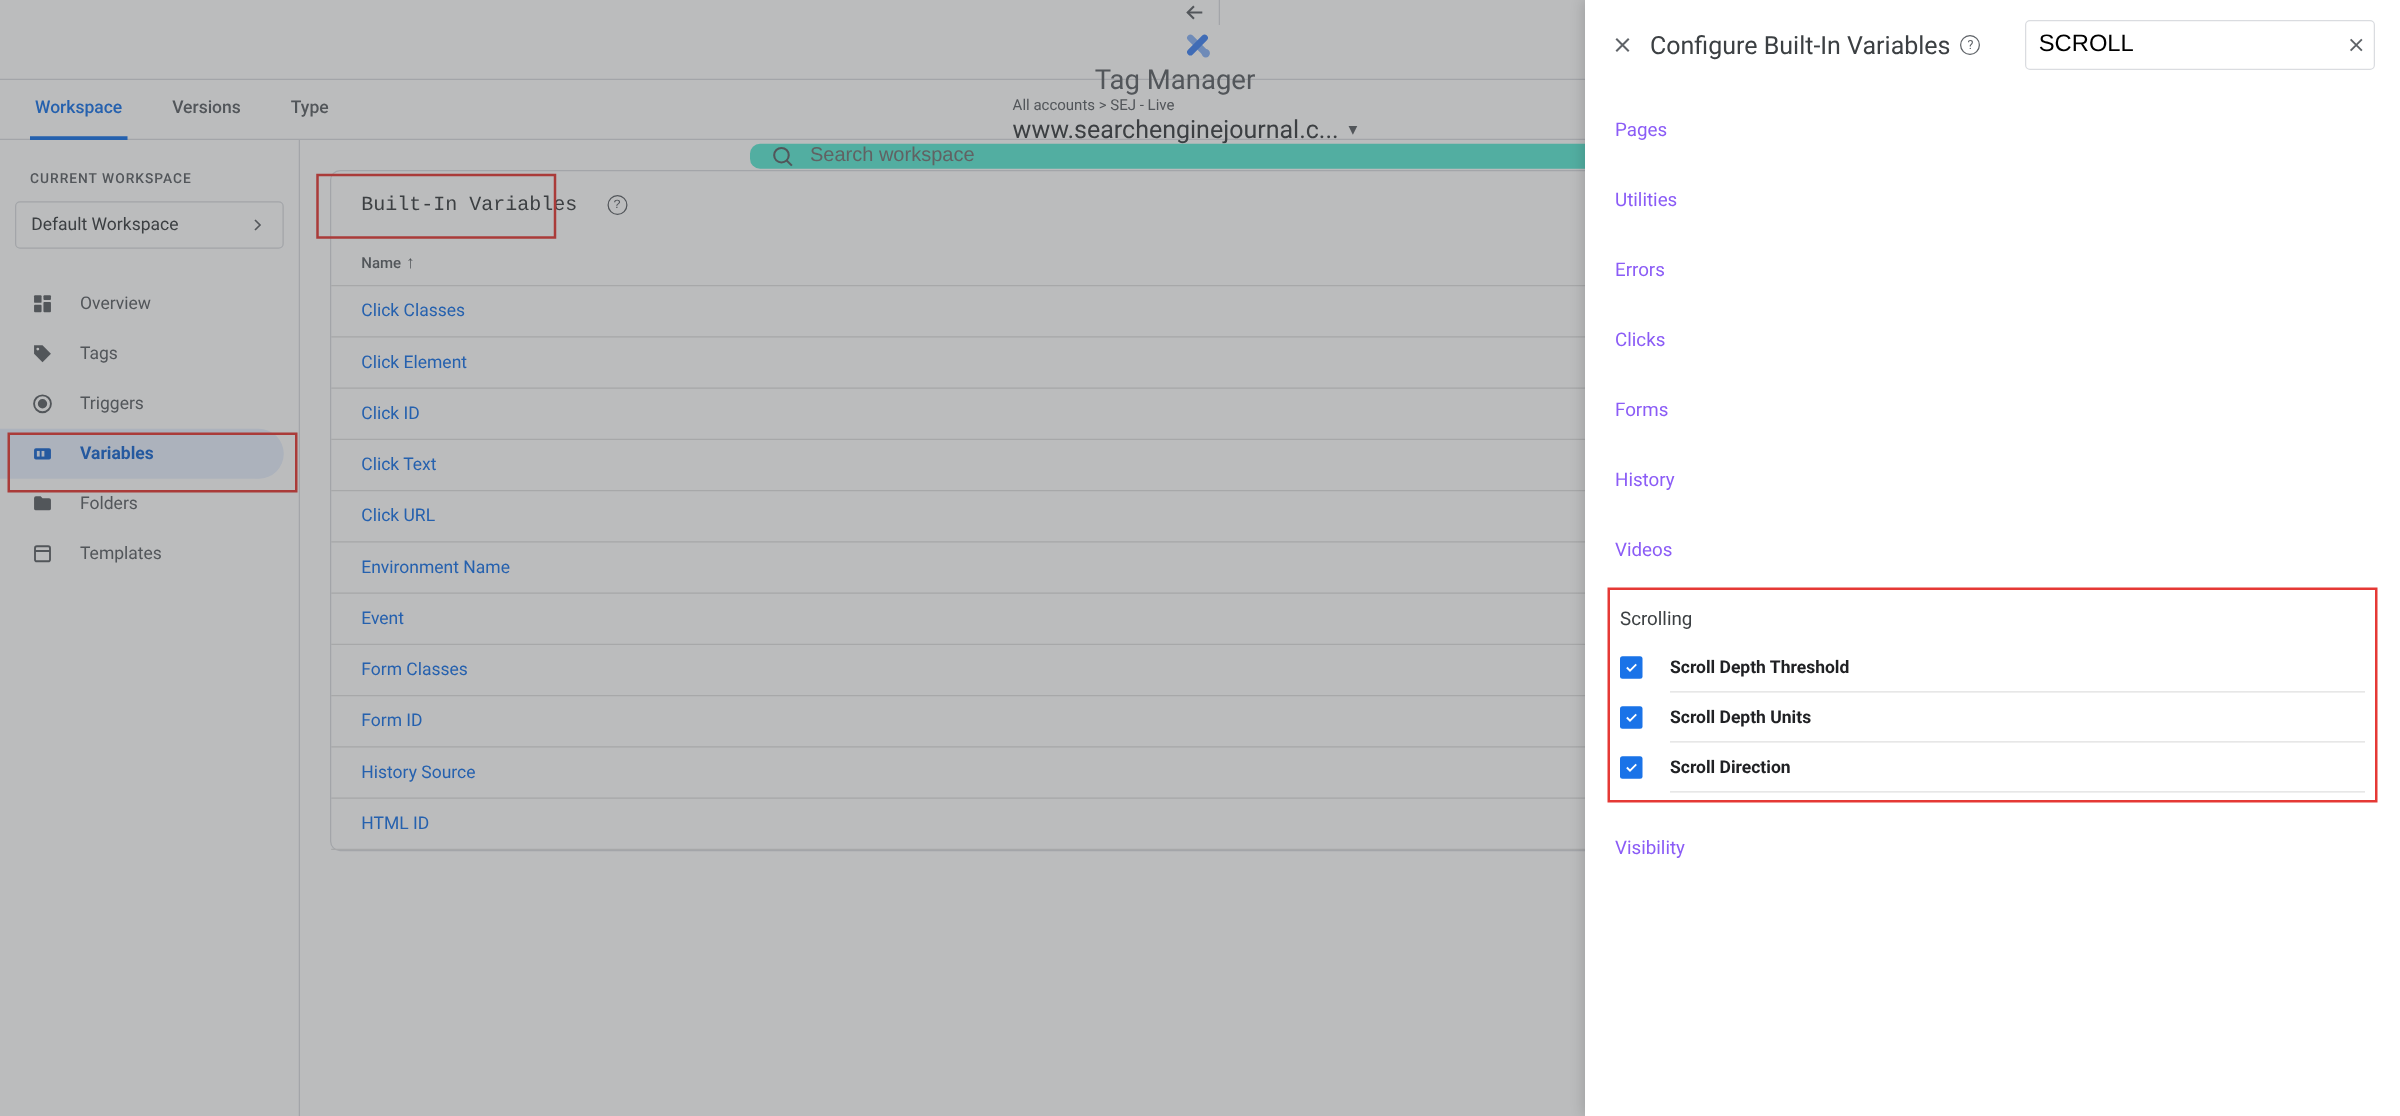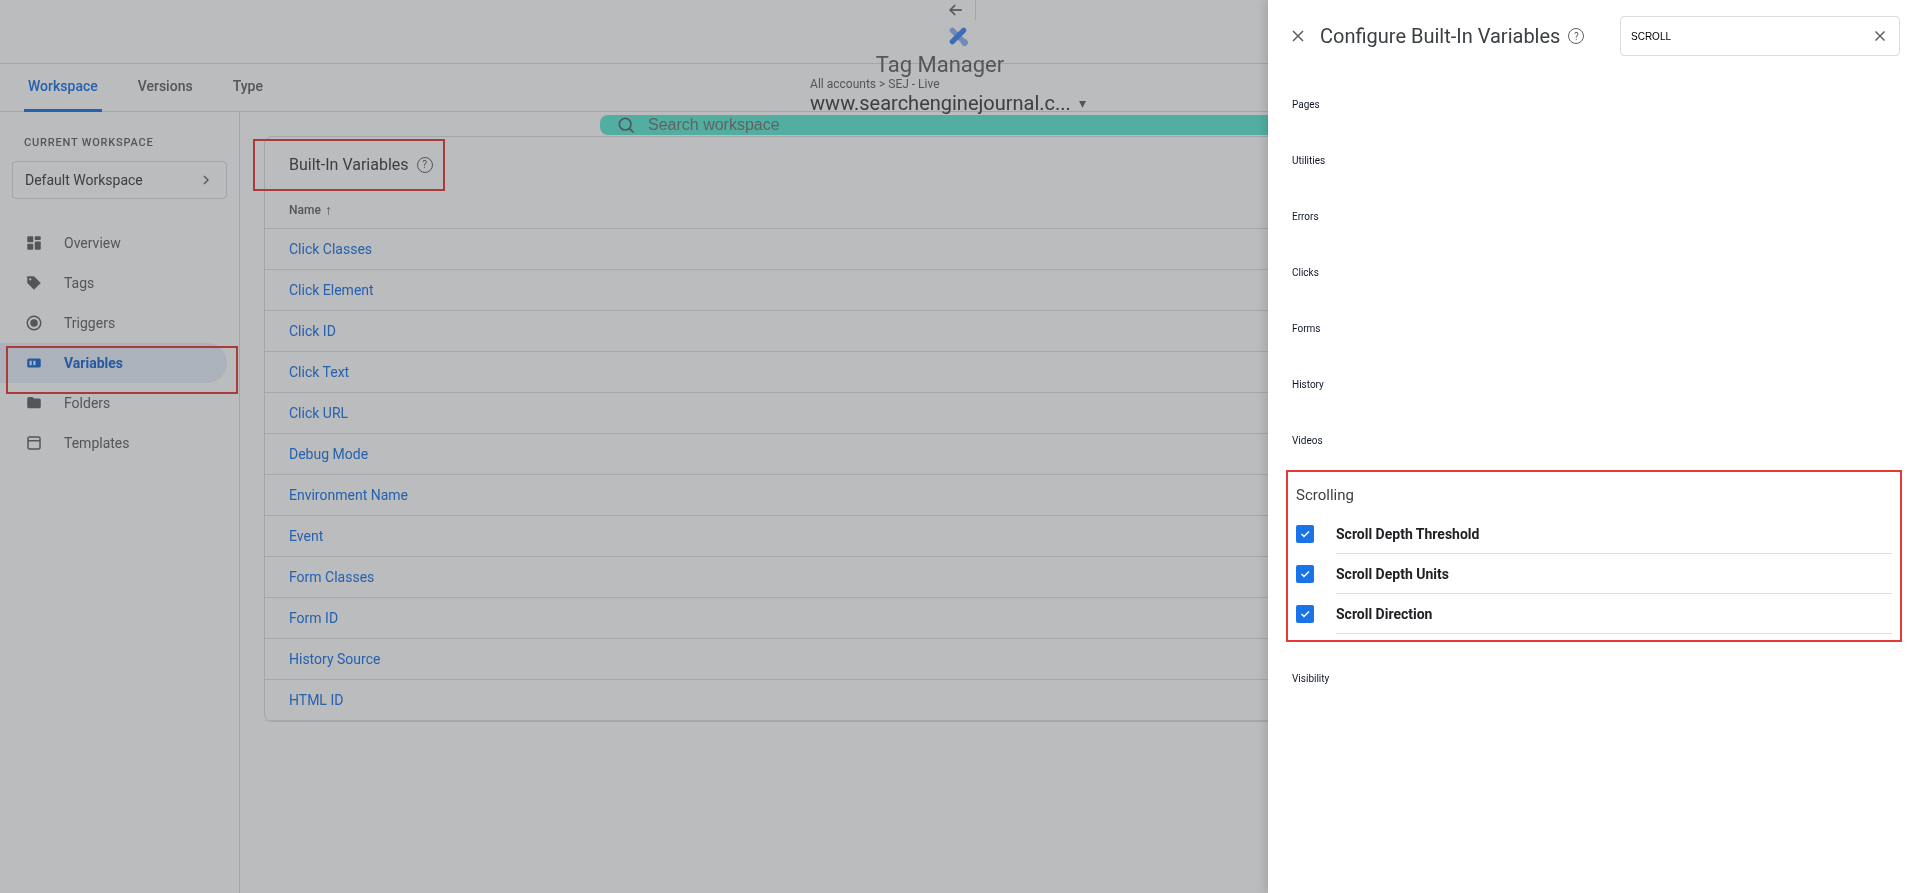--- a/index.html
+++ b/index.html
@@ -180,21 +180,22 @@
     border-radius: 8px;
     background: #fff;
   }
   .card-header {
     display: flex;
     align-items: center;
     padding: 18px 24px;
     font-size: 16px;
     font-weight: 400;
     color: #3c4043;
-    gap: 8px;
+    gap: 24px;
+    font-family: Liberation Mono, monospace;
   }
   .table-header {
     display: flex;
     padding: 10px 24px;
     font-size: 12px;
     font-weight: 500;
     color: #5f6368;
     border-bottom: 1px solid #e0e0e0;
   }
   .col-name { flex: 1; display:flex; align-items:center; gap:4px;}
@@ -272,38 +273,38 @@
     height: 40px;
     display: flex;
     align-items: center;
     padding: 0 10px;
     width: 280px;
   }
   .panel-search input {
     border: none;
     outline: none;
     flex: 1;
-    font-size: 10px;
+    font-size: 19px;
   }
   .panel-clear {
     color: #5f6368;
     font-size: 18px;
     cursor: pointer;
   }
   .panel-body {
     padding: 4px 24px 24px 24px;
     overflow: auto;
     flex:1;
   }
   .cat-row {
     height: 56px;
     display: flex;
     align-items: center;
-    font-size: 10px;
-    color: #0f172a;
+    font-size: 15px;
+    color: #8b5cf6;
     cursor: pointer;
   }
   .scroll-group {
     border: 2px solid #e53935;
     padding: 8px 0 6px 0;
     margin: 2px -6px 8px -6px;
   }
   .scroll-group .group-label {
     padding: 6px 8px 10px 8px;
     font-size: 15px;
@@ -483,24 +484,20 @@
             </div>
             <div class="table-row">
               <span class="link">Click Text</span>
               <span class="type-cell">Auto-Event Variable</span>
             </div>
             <div class="table-row">
               <span class="link">Click URL</span>
               <span class="type-cell">Data Layer Variable</span>
             </div>
             <div class="table-row">
-              <span class="link">Debug Mode</span>
-              <span class="type-cell">Debug Mode</span>
-            </div>
-            <div class="table-row">
               <span class="link">Environment Name</span>
               <span class="type-cell">Environment Name</span>
             </div>
             <div class="table-row">
               <span class="link">Event</span>
               <span class="type-cell">Custom Event</span>
             </div>
             <div class="table-row">
               <span class="link">Form Classes</span>
               <span class="type-cell">Data Layer Variable</span>

